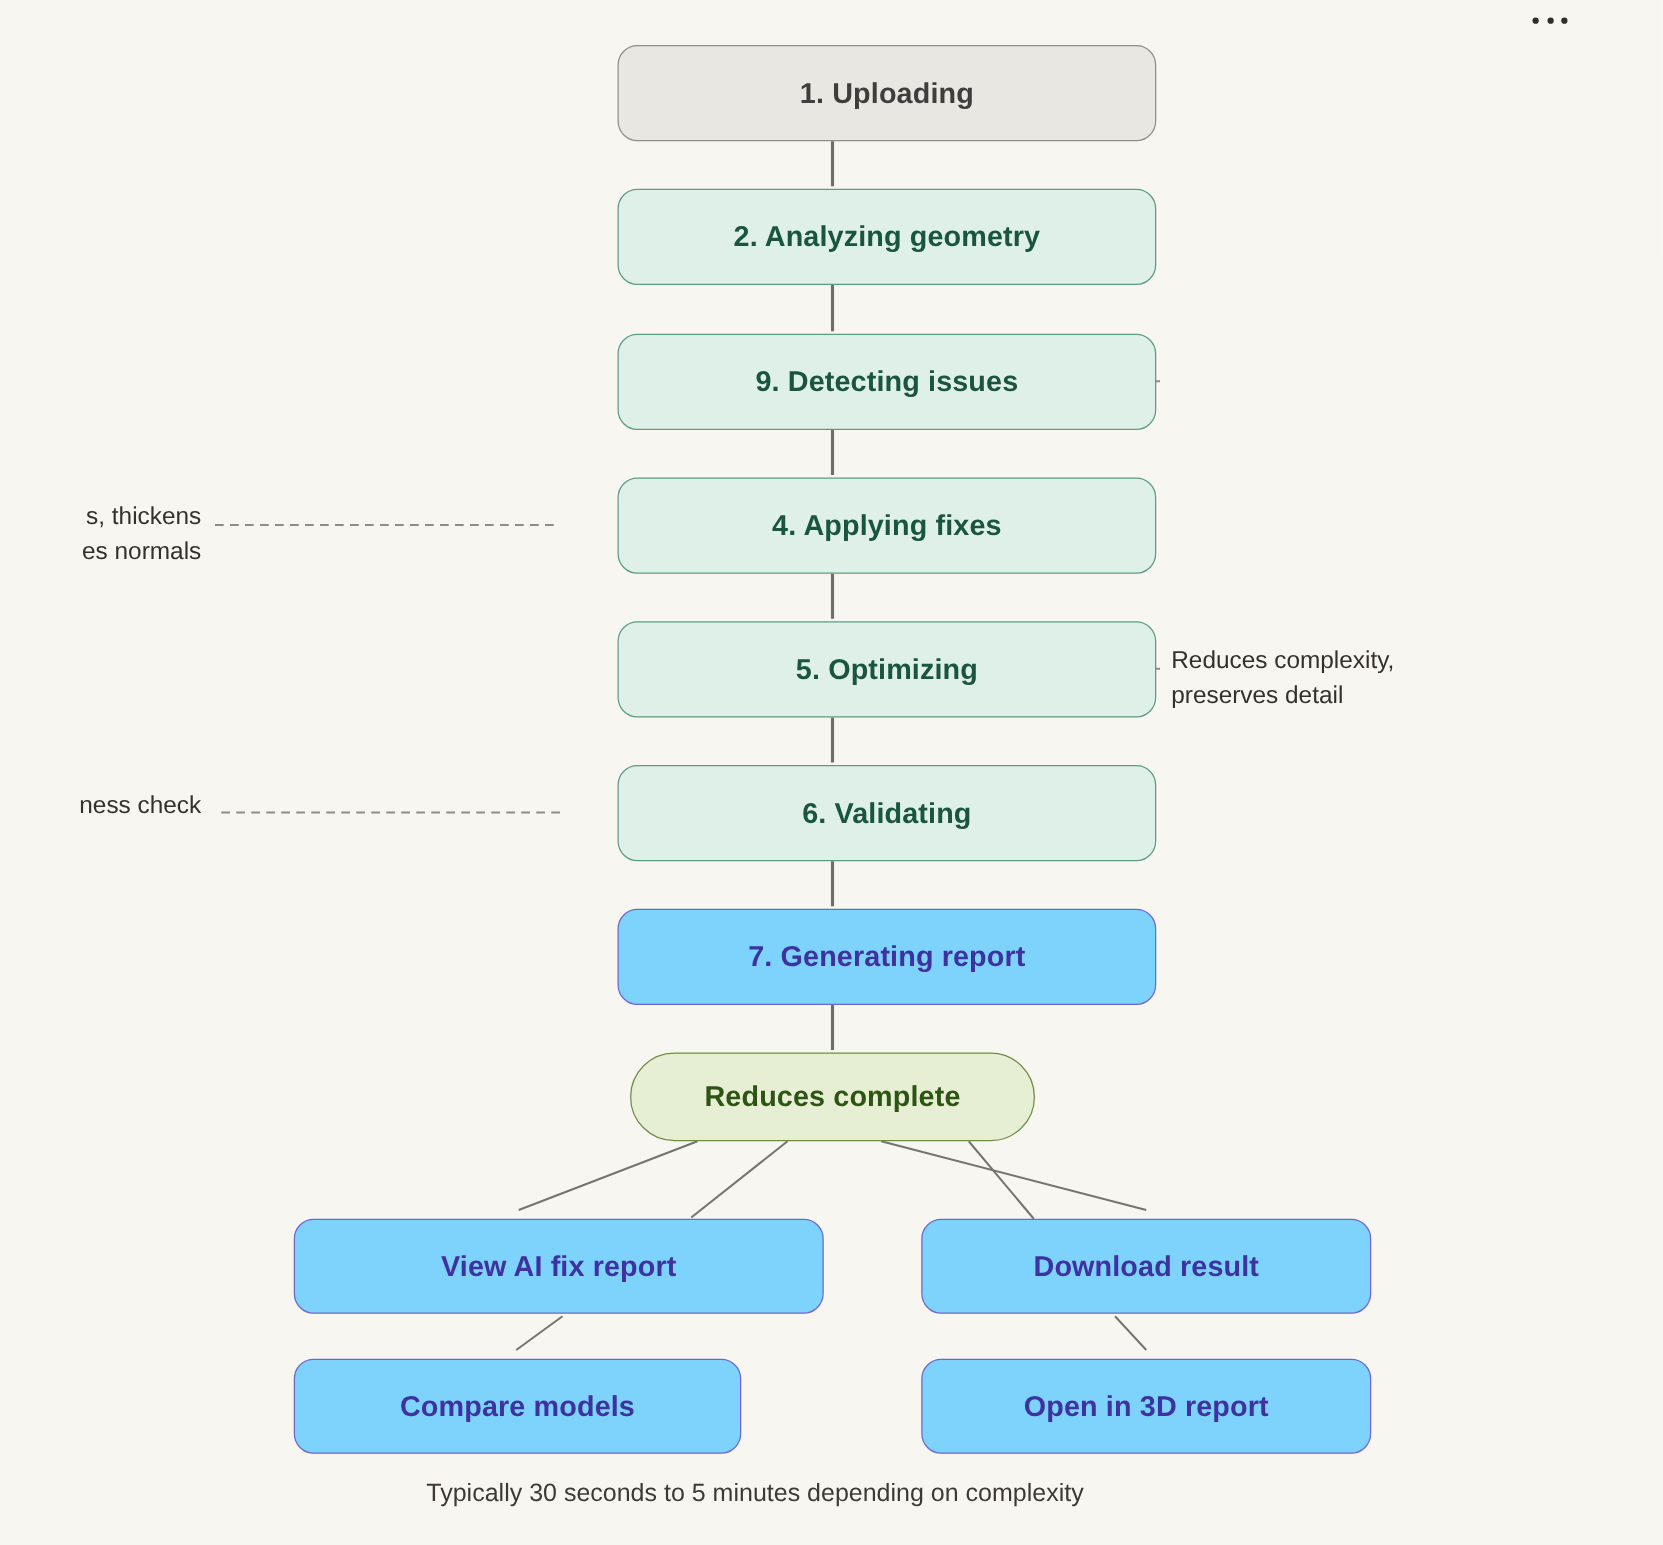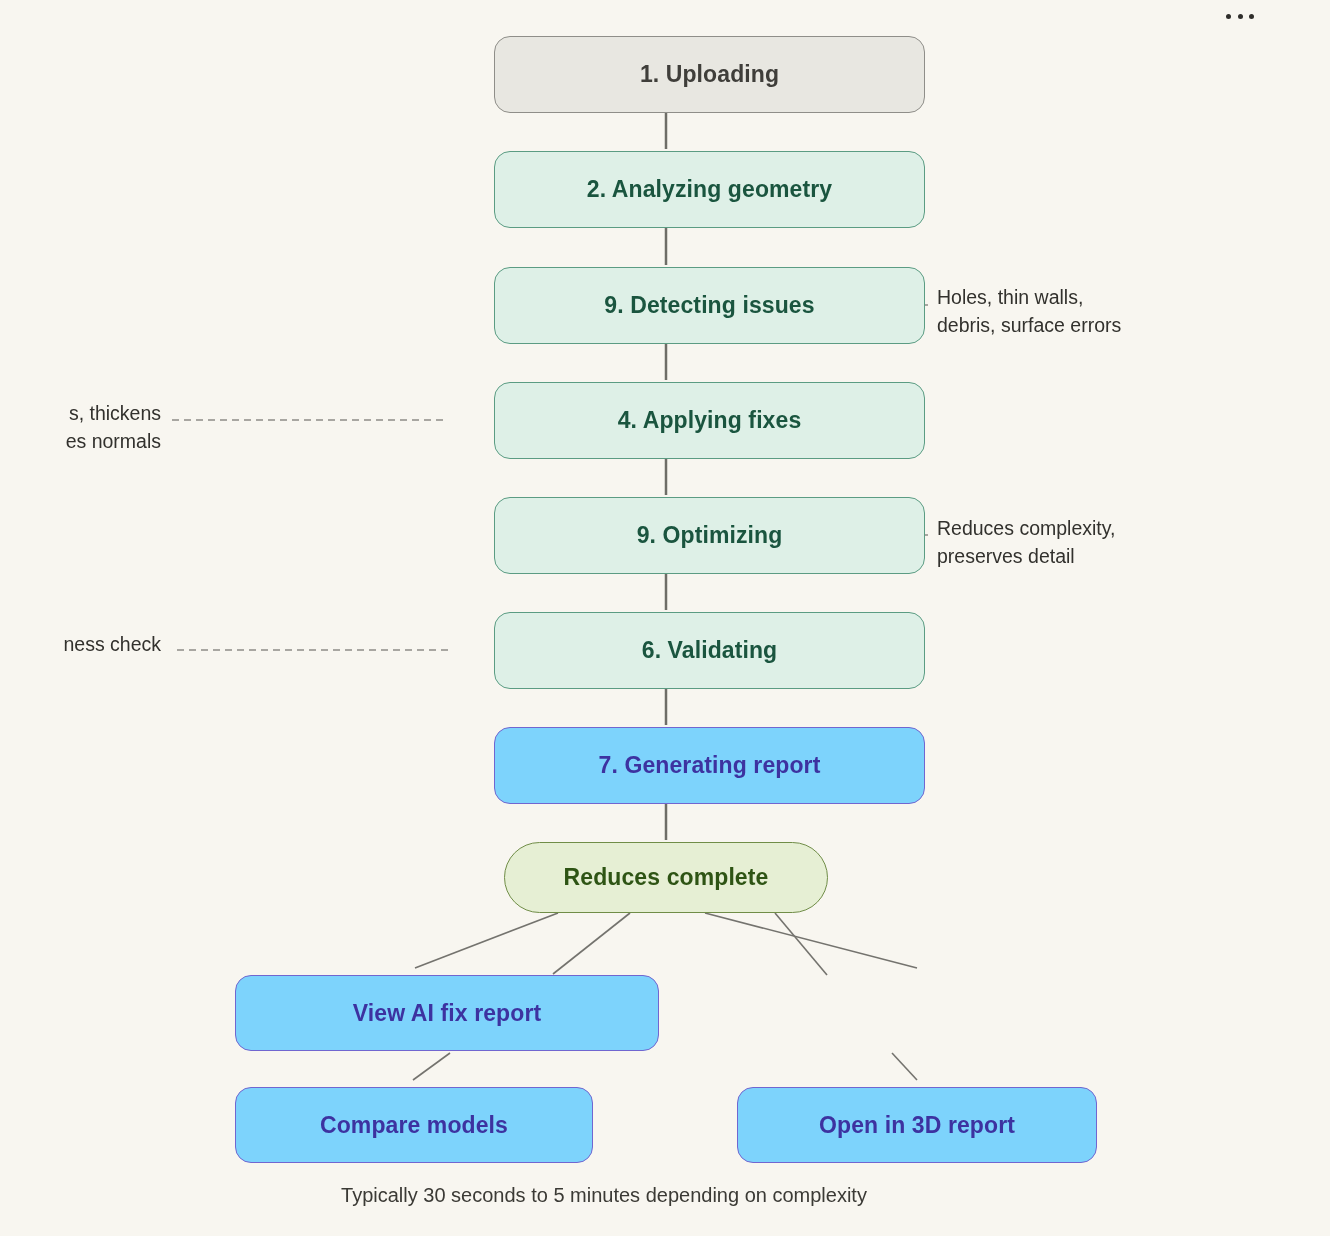--- a/index.html
+++ b/index.html
@@ -132,33 +132,32 @@
   <button id="more-btn">
     <span class="dot"></span>
     <span class="dot"></span>
     <span class="dot"></span>
   </button>
 
   <div class="node step gray" style="top:36px">1. Uploading</div>
   <div class="node step green" style="top:151px">2. Analyzing geometry</div>
   <div class="node step green" style="top:267px">9. Detecting issues</div>
   <div class="node step green" style="top:382px">4. Applying fixes</div>
-  <div class="node step green" style="top:497px">9. Optimizing</div>
+  <div class="node step green" style="top:497px">5. Optimizing</div>
   <div class="node step green" style="top:612px">6. Validating</div>
   <div class="node step purple" style="top:727px">7. Generating report</div>
 
-  <div class="annotation" style="left:937px; top:283px">Holes, thin walls,
-debris, surface errors</div>
   <div class="annotation left-side" style="top:399px">s, thickens
 es normals</div>
   <div class="annotation" style="left:937px; top:514px">Reduces complexity,
 preserves detail</div>
   <div class="annotation left-side" style="top:630px">ness check</div>
 
   <div class="node pill" style="left:504px; top:842px; width:324px; height:71px">Reduces complete</div>
 
   <div class="node action purple" style="left:235px; top:975px;  width:424px">View AI fix report</div>
+  <div class="node action purple" style="left:737px; top:975px;  width:360px">Download result</div>
   <div class="node action purple" style="left:235px; top:1087px; width:358px">Compare models</div>
   <div class="node action purple" style="left:737px; top:1087px; width:360px">Open in 3D report</div>
 
   <div id="caption">Typically 30 seconds to 5 minutes depending on complexity</div>
 
 </div>
 
 </body></html>

